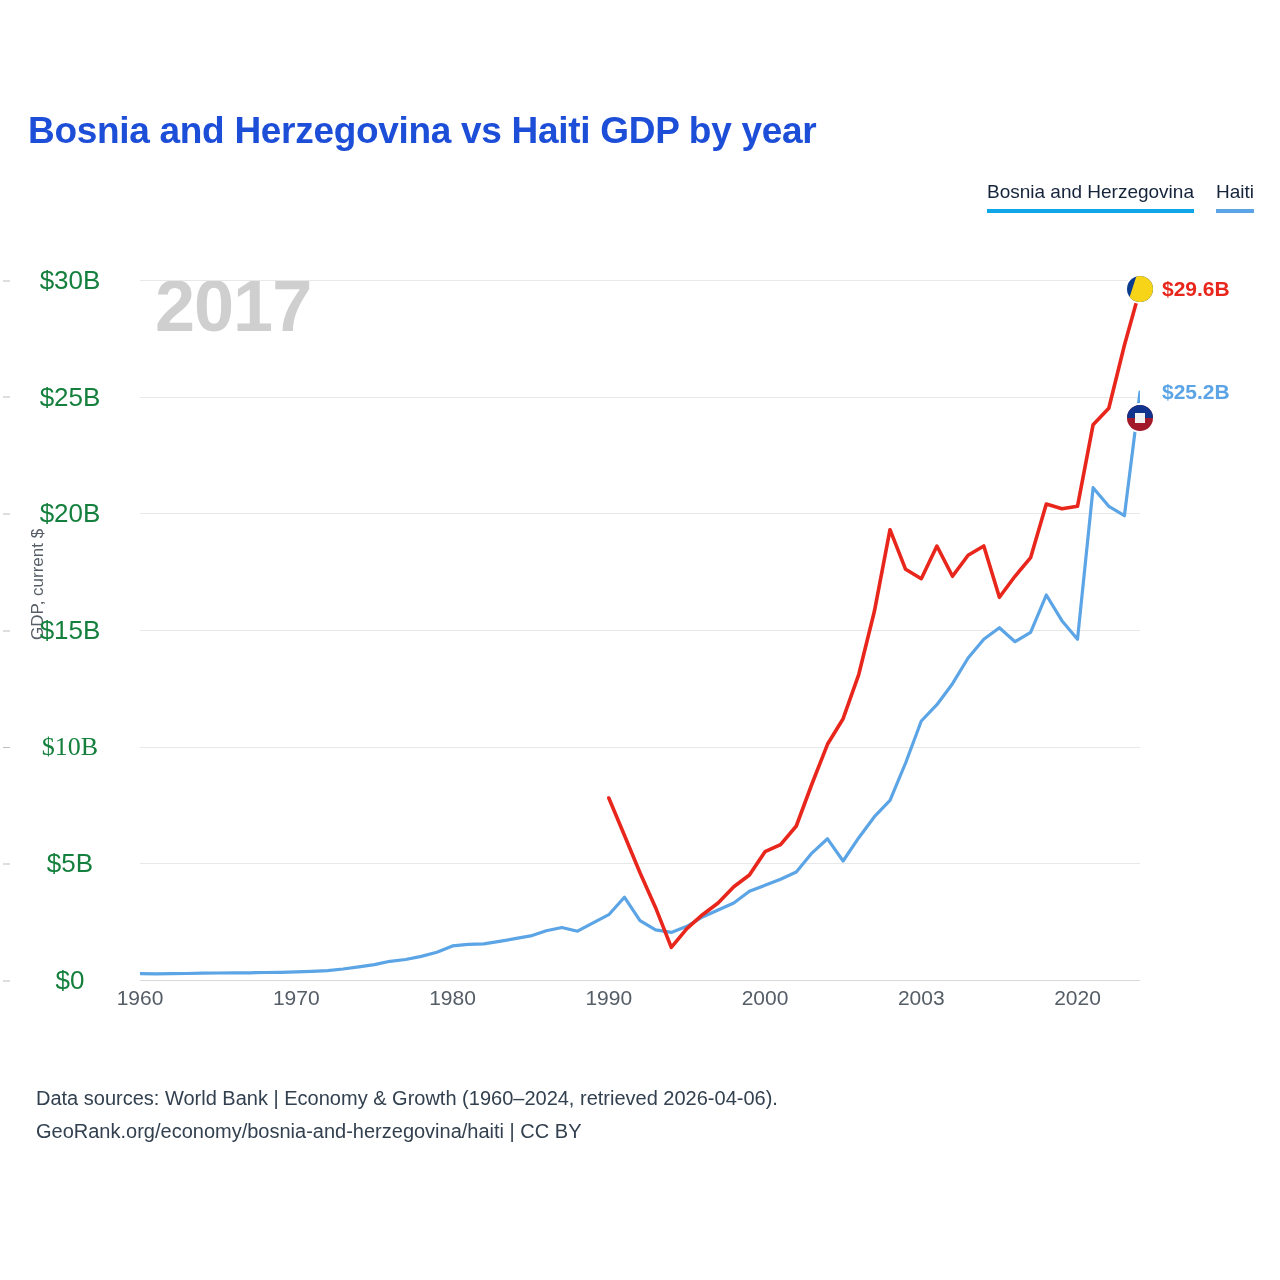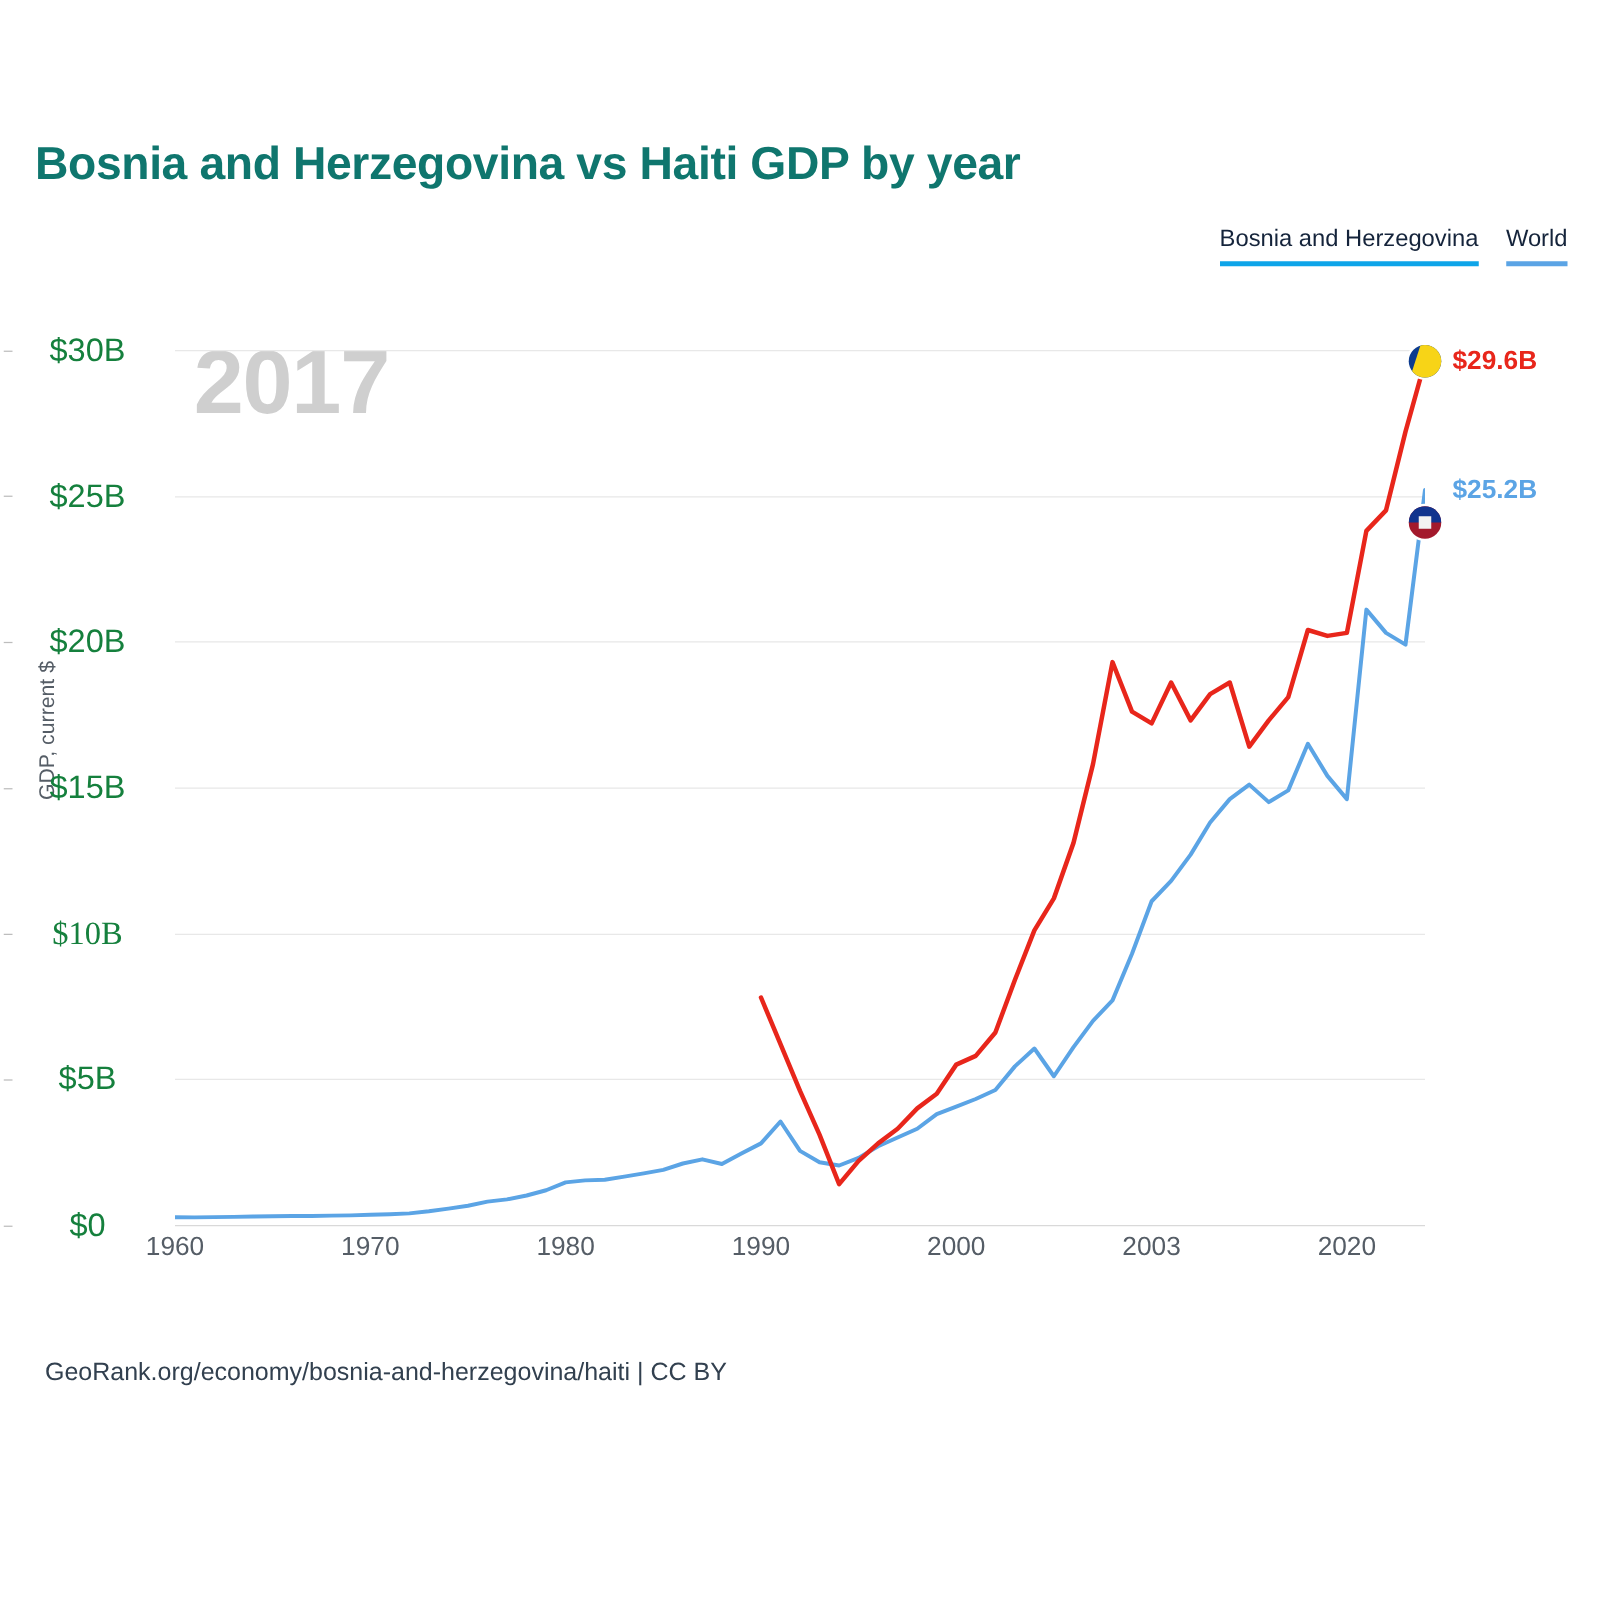--- a/index.html
+++ b/index.html
@@ -18,21 +18,21 @@
   .page {
     position: absolute;
     inset: 0;
   }
   .chart-title {
     position: absolute;
     left: 28px;
     top: 110px;
     font-size: 37px;
     font-weight: bold;
-    color: #0f766e;
+    color: #1d4ed8;
     letter-spacing: -0.3px;
   }
   .legend {
     position: absolute;
     right: 26px;
     top: 182px;
     display: flex;
     gap: 22px;
     align-items: flex-start;
   }
@@ -168,21 +168,21 @@
 </style>
 </head>
 <body>
 
 <div class="page">
 
   <div class="chart-title">Bosnia and Herzegovina vs Haiti GDP by year</div>
 
   <div class="legend">
     <div class="legend-item bih">Bosnia and Herzegovina</div>
-    <div class="legend-item hti">World</div>
+    <div class="legend-item hti">Haiti</div>
   </div>
 
   <div class="ylabel">GDP, current $</div>
 
   <div class="watermark-year">2017</div>
 
   <div class="plot">
 
     <div id="grid-layer">
         <div class="axis-base" style="top: 700px;"></div>
@@ -217,16 +217,17 @@
       <polyline id="line-bih" fill="none" stroke="#e8261b" stroke-width="3.6" stroke-linejoin="round" stroke-linecap="round" points="468.8,518.0 484.4,555.3 500.0,592.7 515.6,627.7 531.3,667.3 546.9,648.7 562.5,634.7 578.1,623.0 593.8,606.7 609.4,595.0 625.0,571.7 640.6,564.7 656.3,546.0 671.9,504.0 687.5,464.3 703.1,438.7 718.8,394.3 734.4,331.3 750.0,249.7 765.6,289.3 781.3,298.7 796.9,266.0 812.5,296.3 828.1,275.3 843.8,266.0 859.4,317.3 875.0,296.3 890.6,277.7 906.3,224.0 921.9,228.7 937.5,226.3 953.1,144.7 968.8,128.3 984.4,65.3 1000.0,9.3"></polyline>
     </svg>
 
     <div class="endpoint flag-bih" id="ep-bih" style="left: 1000px; top: 9.33333px;"></div>
     <div class="endpoint flag-hti" id="ep-hti" style="left: 1000px; top: 112px;"></div>
     <div class="endpoint-label" id="ep-bih-label" style="color: rgb(232, 38, 27); left: 1022px; top: 9.33333px;">$29.6B</div>
     <div class="endpoint-label" id="ep-hti-label" style="color: rgb(91, 164, 229); left: 1022px; top: 112px;">$25.2B</div>
   </div>
 
   <div class="footer">
+    <div>Data sources: World Bank | Economy &amp; Growth (1960–2024, retrieved 2026-04-06).</div>
     <div>GeoRank.org/economy/bosnia-and-herzegovina/haiti | CC BY</div>
   </div>
 
 </div>
 
 </body></html>

